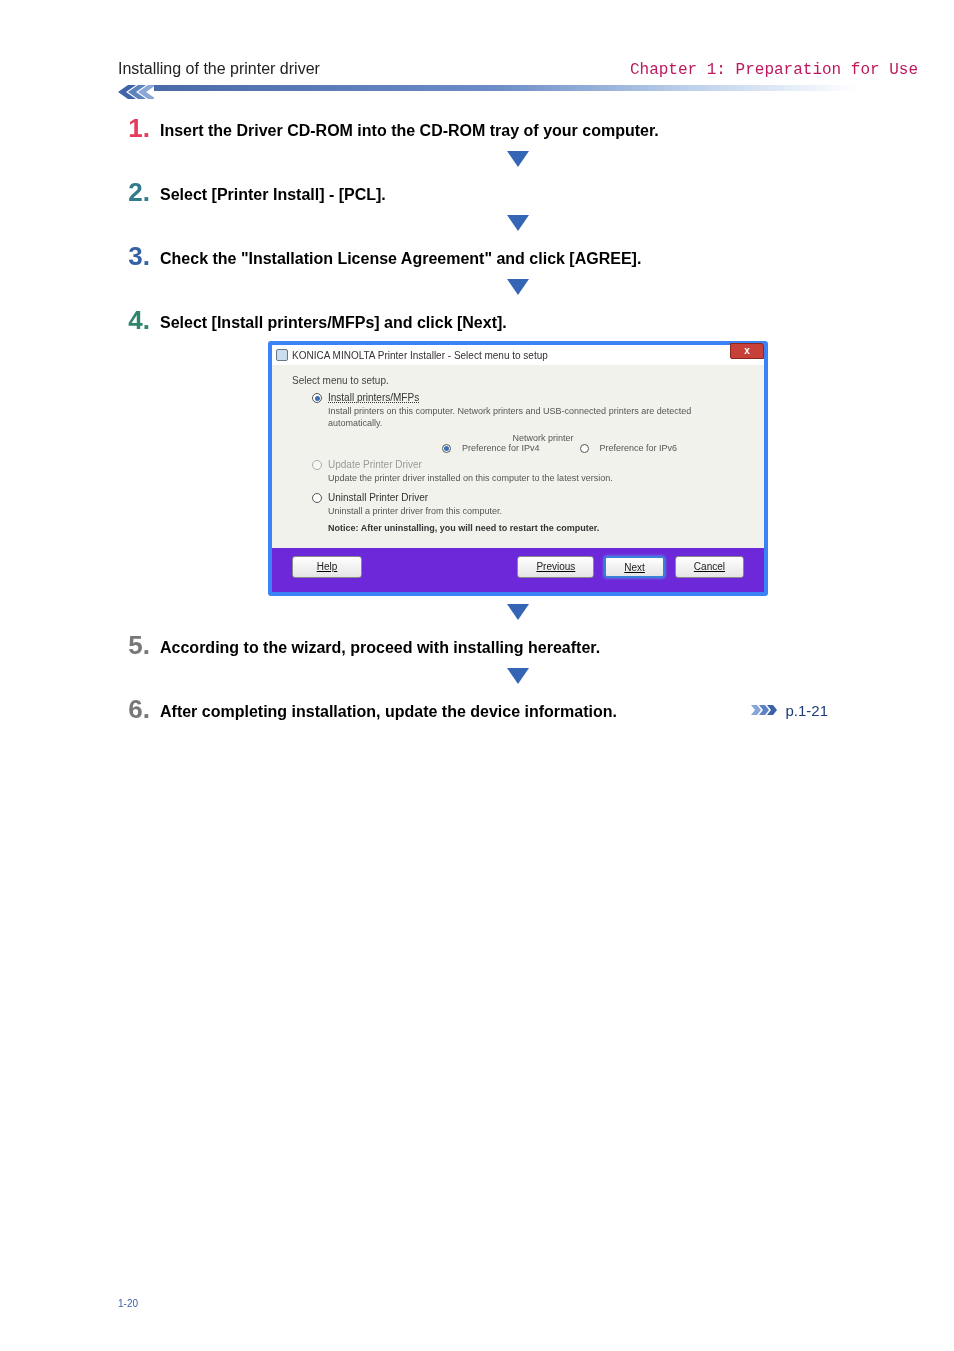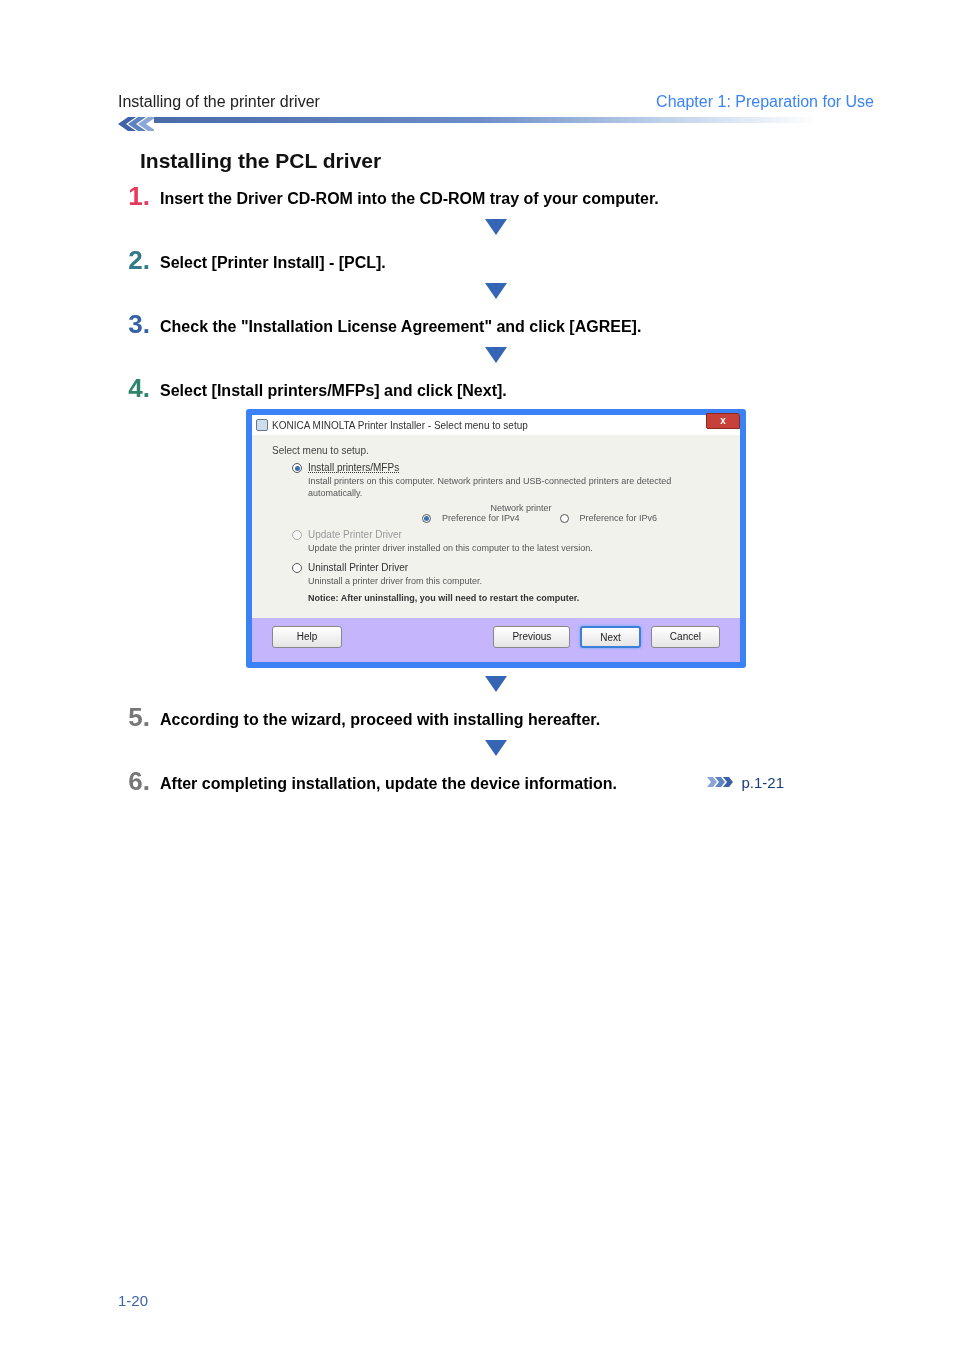--- a/index.html
+++ b/index.html
@@ -9,37 +9,36 @@
     }
     body {
       width: 954px;
       height: 1351px;
       background: #fff;
       font-family: Arial, Helvetica, sans-serif;
       position: relative;
       padding: 60px 0 0 0;
     }
     .page {
-      padding: 0 80px 0 118px;
-      margin-top: 33px;
+      padding: 0 36px 0 118px;
     }
     .header-row {
       display: flex;
       justify-content: space-between;
       align-items: baseline;
       font-size: 16px;
       color: #333;
       margin-bottom: 6px;
     }
     .header-left {
       color: #222;
     }
     .header-right {
-      color: #3b82f6;
-      font-family: Liberation Sans, sans-serif;
+      color: #be185d;
+      font-family: Liberation Mono, monospace;
     }
     .gradient-bar {
       height: 14px;
       display: flex;
       align-items: flex-start;
     }
     .chevrons-left {
       width: 36px;
       height: 14px;
     }
@@ -92,21 +91,21 @@
     }
     .arrow-sep {
       text-align: center;
       margin: 8px 0 10px 0;
     }
     .arrow-sep svg { display: inline-block; }
     .screenshot-box {
       width: 500px;
       margin: 4px auto 8px auto;
       background: #f5f5f0;
-      border: 6px solid #3b82f6;
+      border: 4px solid #3b82f6;
       border-radius: 3px;
       position: relative;
       font-size: 10px;
     }
     .dialog-titlebar {
       display: flex;
       align-items: center;
       height: 20px;
       background: #fff;
       border-top-left-radius: 3px;
@@ -220,22 +219,23 @@
     .net-radios .item { display:flex; align-items:center; gap:11px; }
     .radio-mini {
       width: 9px; height: 9px; border-radius:50%; border:1px solid #555; background:#fff; position:relative;
     }
     .radio-mini.checked::after { content:''; position:absolute; top:1px; left:1px; width:5px; height:5px; border-radius:50%; background:#3a6fb8; }
     .disabled-text { color: #999; }
     .button-row {
       display: flex;
       gap: 10px;
       padding: 8px 20px 14px 20px;
-      background: #c4b5fd;
+      background: #6d28d9;
       align-items: center;
+      text-decoration: underline;
     }
     .dlg-btn {
       height: 22px;
       border: 1px solid #888;
       background: linear-gradient(#fff, #e5e5e5);
       border-radius: 3px;
       font-size: 10px;
       padding: 0 18px;
       line-height: 20px;
       color: #222;
@@ -256,21 +256,21 @@
     .step6-container {
       position: relative;
       display: flex;
       align-items: flex-start;
     }
     .page-num {
       position: absolute;
       bottom: 42px;
       left: 118px;
       color: #3c62aa;
-      font-size: 15px;
+      font-size: 10px;
       font-family: Arial, sans-serif;
       text-align: right;
     }
   </style>
 </head>
 <body>
 
 <div class="page">
   <div class="header-row">
     <span class="header-left">Installing of the printer driver</span>
@@ -279,21 +279,20 @@
   <div class="gradient-bar">
     <svg class="chevrons-left" viewBox="0 0 36 14">
       <polygon points="10,0 18,0 8,7 18,14 10,14 0,7" fill="#3f62a8"></polygon>
       <polygon points="20,0 28,0 18,7 28,14 20,14 10,7" fill="#5e81c0"></polygon>
       <polygon points="30,0 38,0 28,7 38,14 30,14 20,7" fill="#89a8d8"></polygon>
     </svg>
     <div class="bar-line"></div>
   </div>
 
   <div class="content">
-    <h2 class="section-title">Installing the PCL driver</h2>
 
     <div class="step">
       <span class="step-num c1">1.</span>
       <span class="step-text">Insert the Driver CD-ROM into the CD-ROM tray of your computer.</span>
     </div>
     <div class="arrow-sep">
       <svg width="22" height="16" viewBox="0 0 22 16">
           <polygon points="0,0 22,0 11,16" fill="#3566b5"></polygon>
         </svg>
     </div>

